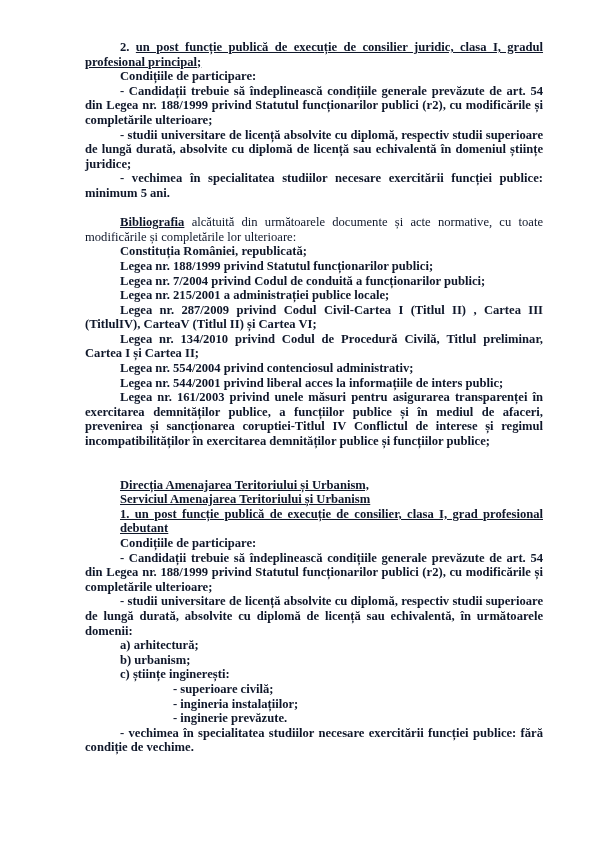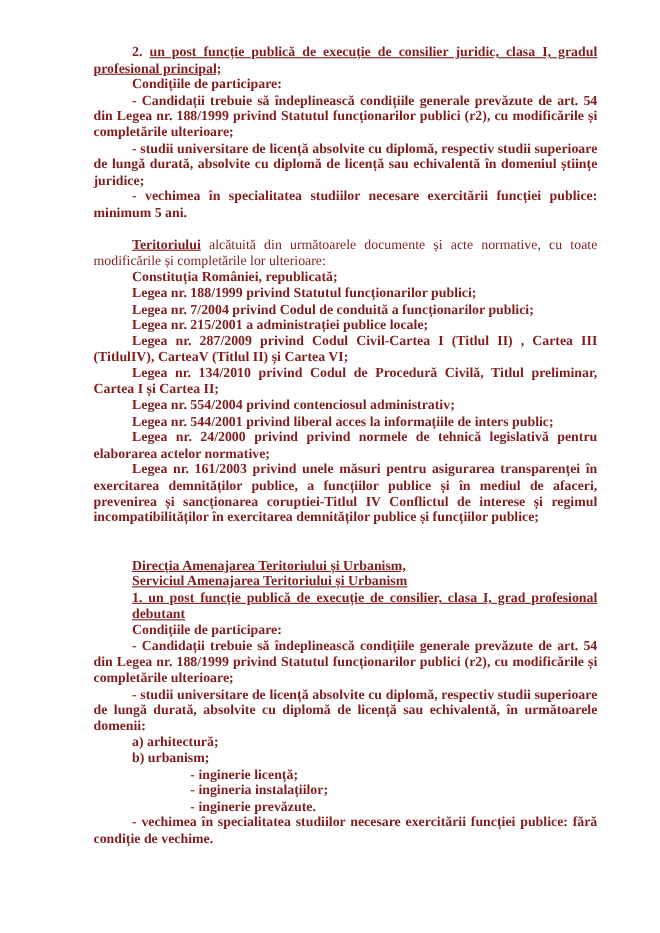--- a/index.html
+++ b/index.html
@@ -1,20 +1,20 @@
 <!DOCTYPE html>
 <html><head>
 <meta charset="utf-8">
 <style>
   html, body { margin: 0; padding: 0; background: #ffffff; }
   body { width: 600px; height: 848px; position: relative; overflow: hidden; }
   .page {
     position: absolute; left: 85px; top: 40px; width: 458px;
     font-family: "Liberation Serif", serif; font-weight: bold;
-    font-size: 12.6px; line-height: 14.6px; color: #7f1d1d;
+    font-size: 12.6px; line-height: 14.6px; color: #0f172a;
   }
   .p { margin: 0; text-align: justify; }
   .ind { text-indent: 35px; }
   .u { text-decoration: underline; }
   .blockind { padding-left: 35px; }
   .sub { padding-left: 88px; }
   .gap { height: 14.6px; }
   .gap2 { height: 29px; }
   .lite { font-weight: normal; }
 </style>
@@ -28,42 +28,42 @@
     <span class="u">un post funcție publică de execuție de consilier juridic, clasa I, gradul profesional principal;</span>
   </p>
   <p class="p ind">Condițiile de participare:</p>
   <p class="p ind">- Candidații trebuie să îndeplinească condițiile generale prevăzute de art. 54 din Legea nr. 188/1999 privind Statutul funcționarilor publici (r2), cu modificările și completările ulterioare;</p>
   <p class="p ind">- studii universitare de licență absolvite cu diplomă, respectiv studii superioare de lungă durată, absolvite cu diplomă de licență sau echivalentă în domeniul științe juridice;</p>
   <p class="p ind">- vechimea în specialitatea studiilor necesare exercitării funcției publice: minimum 5 ani.</p>
 
   <div class="gap"></div>
 
   <p class="p ind">
-    <span class="u">Teritoriului</span>
+    <span class="u">Bibliografia</span>
     <span class="lite">alcătuită din următoarele documente și acte normative, cu toate modificările și completările lor ulterioare:</span>
   </p>
   <p class="p ind">Constituția României, republicată;</p>
   <p class="p ind">Legea nr. 188/1999 privind Statutul funcționarilor publici;</p>
   <p class="p ind">Legea nr. 7/2004 privind Codul de conduită a funcționarilor publici;</p>
   <p class="p ind">Legea nr. 215/2001 a administrației publice locale;</p>
   <p class="p ind">Legea nr. 287/2009 privind Codul Civil-Cartea I (Titlul II) , Cartea III (TitlulIV), CarteaV (Titlul II) și Cartea VI;</p>
   <p class="p ind">Legea nr. 134/2010 privind Codul de Procedură Civilă, Titlul preliminar, Cartea I și Cartea II;</p>
   <p class="p ind">Legea nr. 554/2004 privind contenciosul administrativ;</p>
   <p class="p ind">Legea nr. 544/2001 privind liberal acces la informațiile de inters public;</p>
-  <p class="p ind">Legea nr. 24/2000 privind privind normele de tehnică legislativă pentru elaborarea actelor normative;</p>
   <p class="p ind">Legea nr. 161/2003 privind unele măsuri pentru asigurarea transparenței în exercitarea demnităților publice, a funcțiilor publice și în mediul de afaceri, prevenirea și sancționarea coruptiei-Titlul IV Conflictul de interese și regimul incompatibilităților în exercitarea demnităților publice și funcțiilor publice;</p>
 
   <div class="gap2"></div>
 
   <p class="p blockind"><span class="u">Direcția Amenajarea Teritoriului și Urbanism,</span></p>
   <p class="p blockind"><span class="u">Serviciul Amenajarea Teritoriului și Urbanism</span></p>
   <p class="p blockind"><span class="u">1. un post funcție publică de execuție de consilier, clasa I, grad profesional debutant</span></p>
   <p class="p blockind">Condițiile de participare:</p>
   <p class="p ind">- Candidații trebuie să îndeplinească condițiile generale prevăzute de art. 54 din Legea nr. 188/1999 privind Statutul funcționarilor publici (r2), cu modificările și completările ulterioare;</p>
   <p class="p ind">- studii universitare de licență absolvite cu diplomă, respectiv studii superioare de lungă durată, absolvite cu diplomă de licență sau echivalentă, în următoarele domenii:</p>
   <p class="p blockind">a) arhitectură;</p>
   <p class="p blockind">b) urbanism;</p>
-  <p class="p sub">- inginerie licență;</p>
+  <p class="p blockind">c) științe inginerești:</p>
+  <p class="p sub">- superioare civilă;</p>
   <p class="p sub">- ingineria instalațiilor;</p>
   <p class="p sub">- inginerie prevăzute.</p>
   <p class="p ind">- vechimea în specialitatea studiilor necesare exercitării funcției publice: fără condiție de vechime.</p>
 
 </div>
 
 </body></html>

